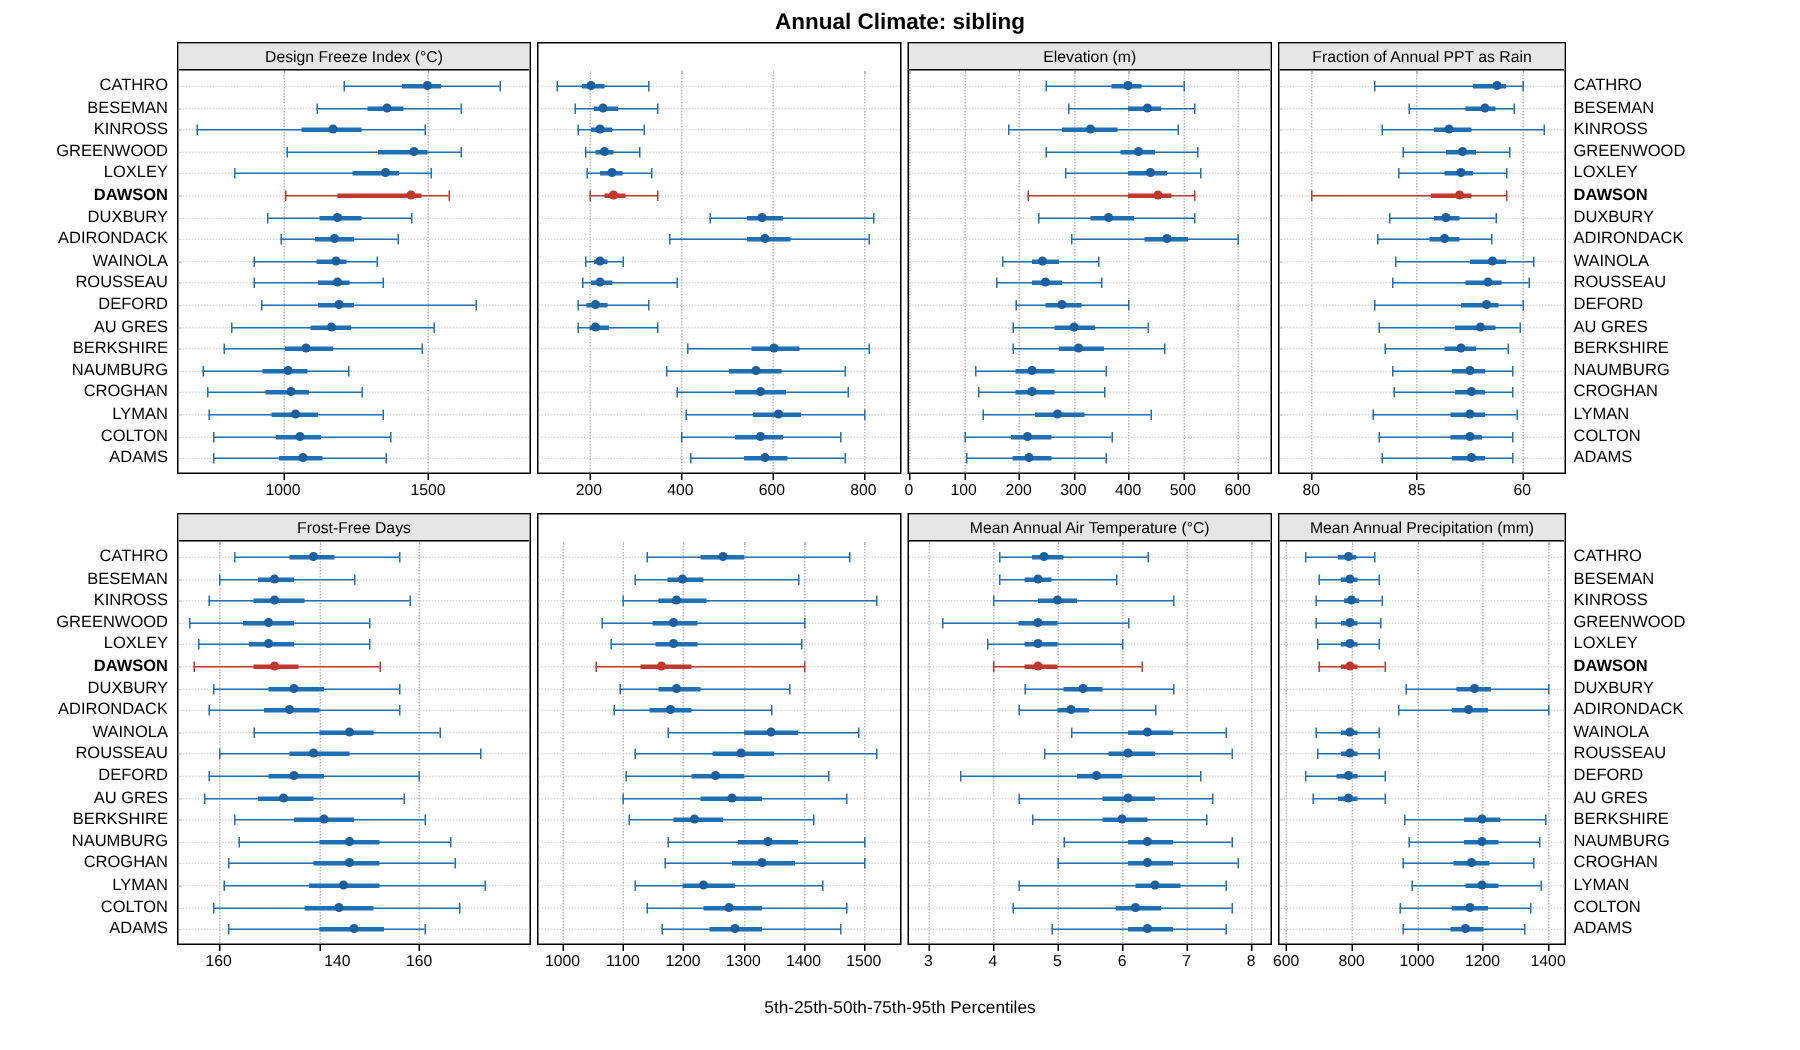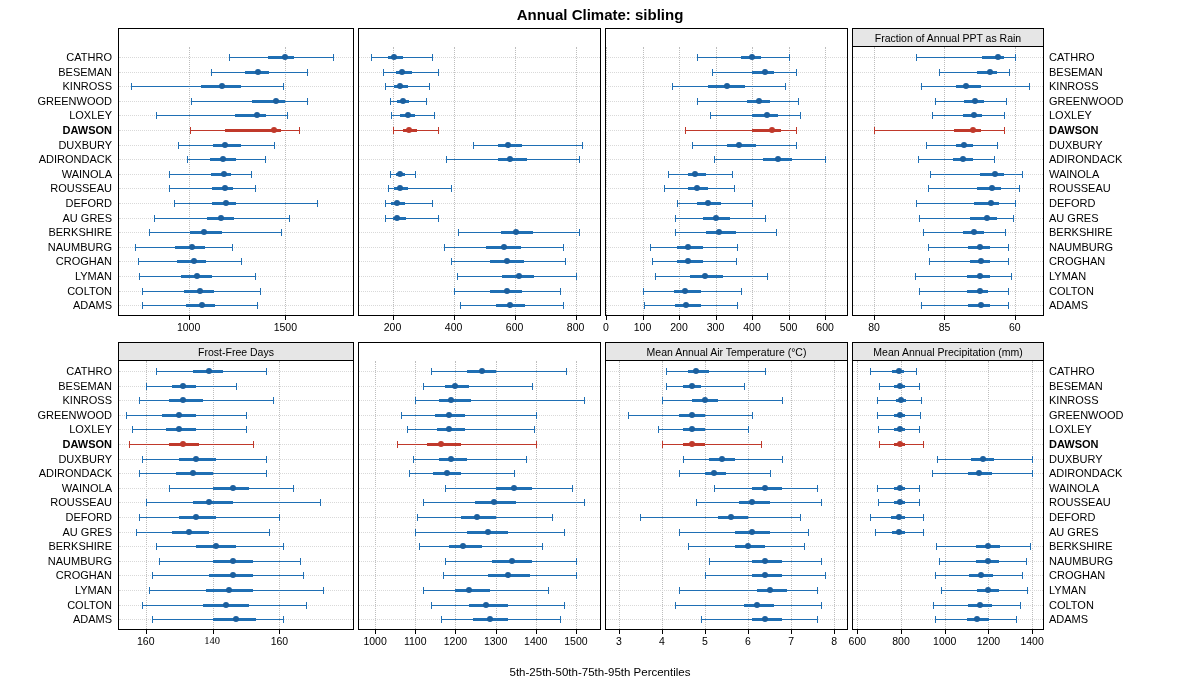--- a/index.html
+++ b/index.html
@@ -42,20 +42,21 @@
     position:absolute;left:0;width:1200px;text-align:center;font-size:11.5px;
   }
 </style>
 </head>
 <body>
 
 <div id="title">Annual Climate: sibling</div>
 
 <div id="plot-root">
     <div class="panel" style="left: 118px; top: 28px; width: 236px; height: 288px;">
+      <div class="panel-head">Design Freeze Index (°C)</div>
       <div class="plotarea">
         <div class="grid-v" style="left: 69.6198px;"></div>
         <div class="grid-v" style="left: 166.314px;"></div>
         <div class="grid-h" style="top: 10px;"></div>
         <div class="wline" style="left: 110.231px; width: 103.463px; top: 10px;"></div>
         <div class="cap" style="left: 110.231px; top: 7px; height: 7px;"></div>
         <div class="cap" style="left: 213.694px; top: 7px; height: 7px;"></div>
         <div class="bline" style="left: 148.909px; width: 26.1074px; top: 9px;"></div>
         <div class="dot" style="left: 163.314px; top: 7px;"></div>
         <div class="grid-h" style="top: 24.6px;"></div>
@@ -284,20 +285,21 @@
     </div>
     <div class="tickmark" style="left: 392.557px; top: 316px;"></div>
     <div class="axis tick" style="left: 392.557px; top: 321px;">200</div>
     <div class="tickmark" style="left: 453.57px; top: 316px;"></div>
     <div class="axis tick" style="left: 453.57px; top: 321px;">400</div>
     <div class="tickmark" style="left: 514.582px; top: 316px;"></div>
     <div class="axis tick" style="left: 514.582px; top: 321px;">600</div>
     <div class="tickmark" style="left: 575.595px; top: 316px;"></div>
     <div class="axis tick" style="left: 575.595px; top: 321px;">800</div>
     <div class="panel" style="left: 605px; top: 28px; width: 243px; height: 288px;">
+      <div class="panel-head">Elevation (m)</div>
       <div class="plotarea">
         <div class="grid-v" style="left: 0px;"></div>
         <div class="grid-v" style="left: 36.5152px;"></div>
         <div class="grid-v" style="left: 73.0303px;"></div>
         <div class="grid-v" style="left: 109.545px;"></div>
         <div class="grid-v" style="left: 146.061px;"></div>
         <div class="grid-v" style="left: 182.576px;"></div>
         <div class="grid-v" style="left: 219.091px;"></div>
         <div class="grid-h" style="top: 10px;"></div>
         <div class="wline" style="left: 91.2879px; width: 91.2879px; top: 10px;"></div>
@@ -657,21 +659,21 @@
         <div class="wline" style="left: 33.4286px; width: 130.371px; top: 258.2px;"></div>
         <div class="cap" style="left: 33.4286px; top: 255.2px; height: 7px;"></div>
         <div class="cap" style="left: 163.8px; top: 255.2px; height: 7px;"></div>
         <div class="bline" style="left: 93.6px; width: 43.4571px; top: 257.2px;"></div>
         <div class="dot" style="left: 114px; top: 255.2px;"></div>
       </div>
     </div>
     <div class="tickmark" style="left: 145.743px; top: 630px;"></div>
     <div class="axis tick" style="left: 145.743px; top: 635px;">160</div>
     <div class="tickmark" style="left: 212.6px; top: 630px;"></div>
-    <div class="axis tick" style="left: 212px; top: 635px; font-family: Liberation Serif, serif;">140</div>
+    <div class="axis tick" style="left: 225px; top: 635px;">140</div>
     <div class="tickmark" style="left: 279.457px; top: 630px;"></div>
     <div class="axis tick" style="left: 279.457px; top: 635px; text-align: center;">160</div>
     <div class="panel" style="left: 358px; top: 342px; width: 243px; height: 288px;">
       <div class="plotarea">
         <div class="grid-v" style="left: 16.0667px;"></div>
         <div class="grid-v" style="left: 56.2333px;"></div>
         <div class="grid-v" style="left: 96.4px;"></div>
         <div class="grid-v" style="left: 136.567px;"></div>
         <div class="grid-v" style="left: 176.733px;"></div>
         <div class="grid-v" style="left: 216.9px;"></div>

